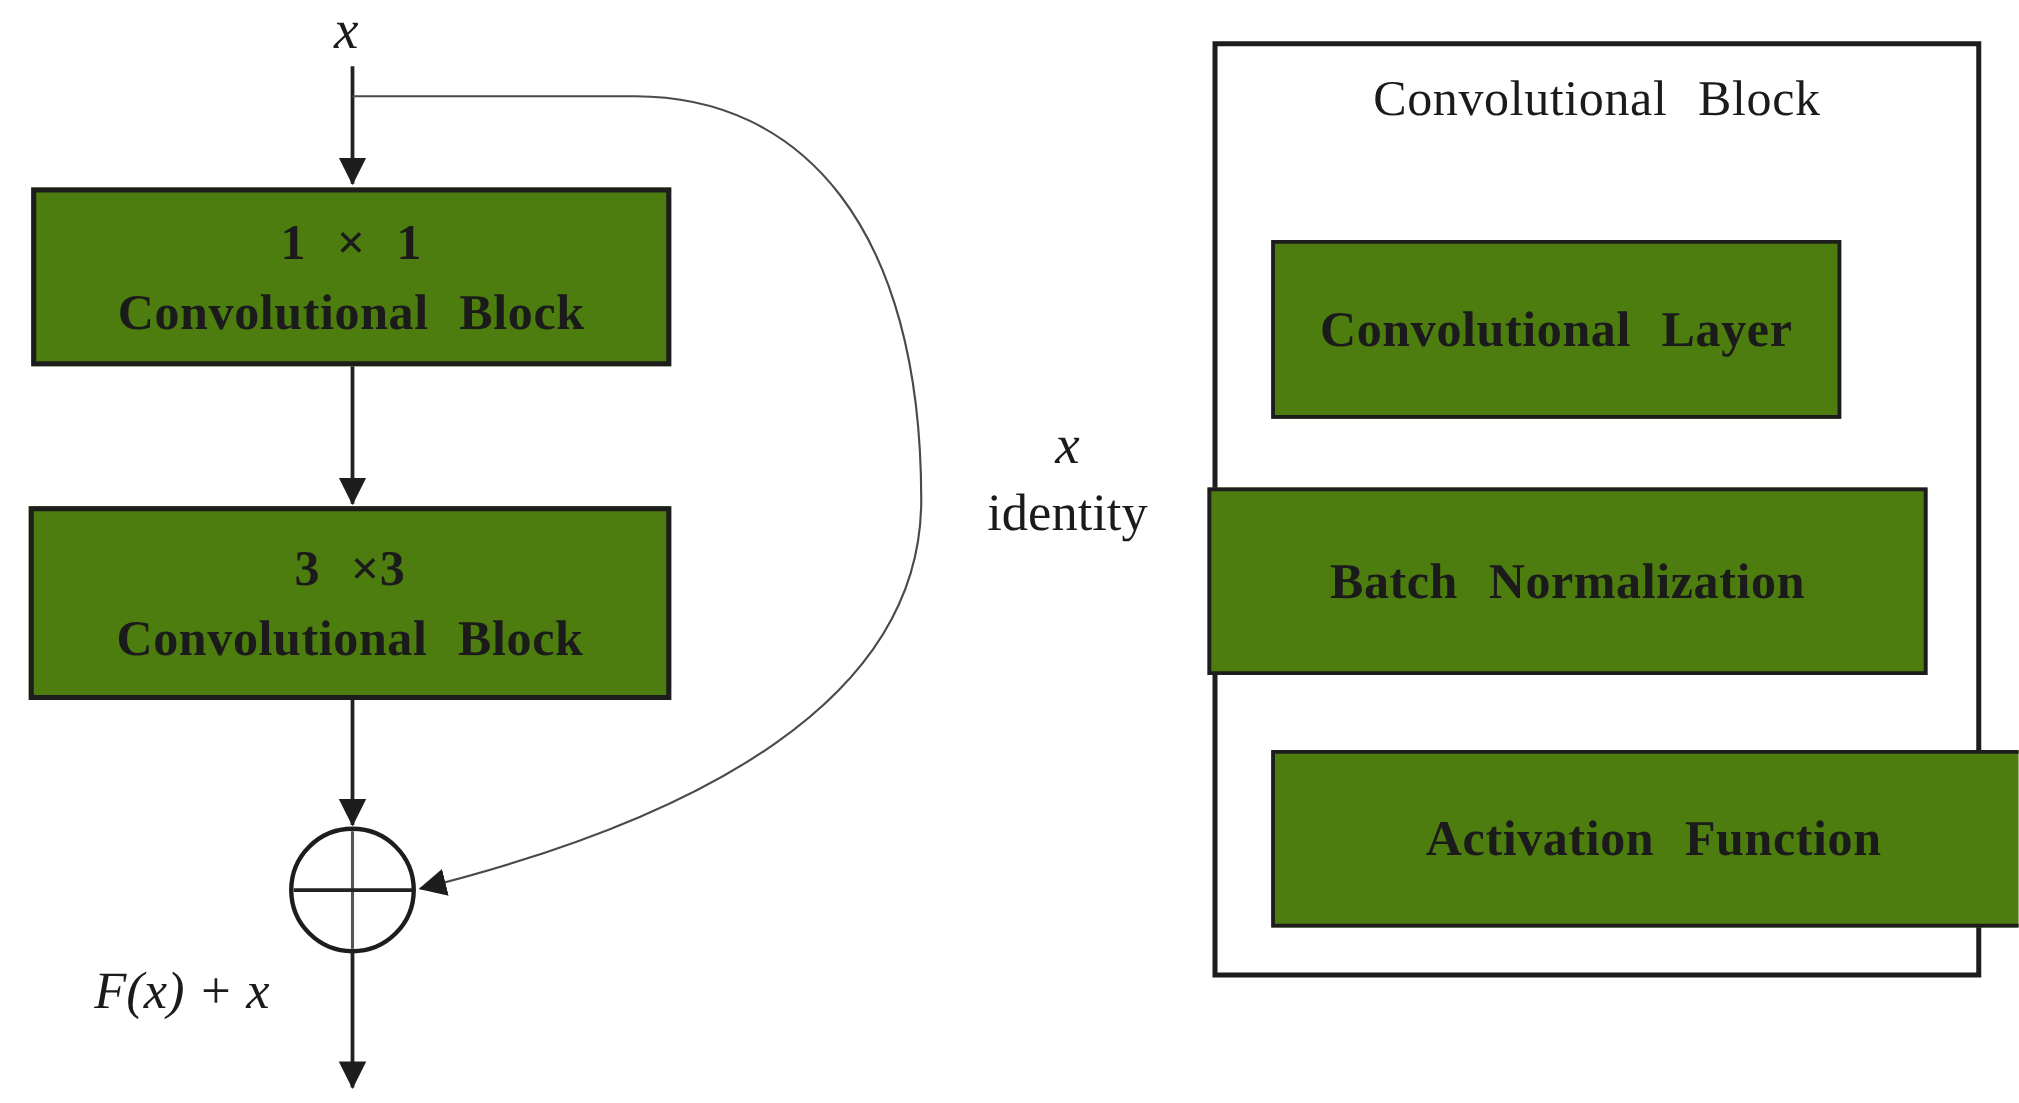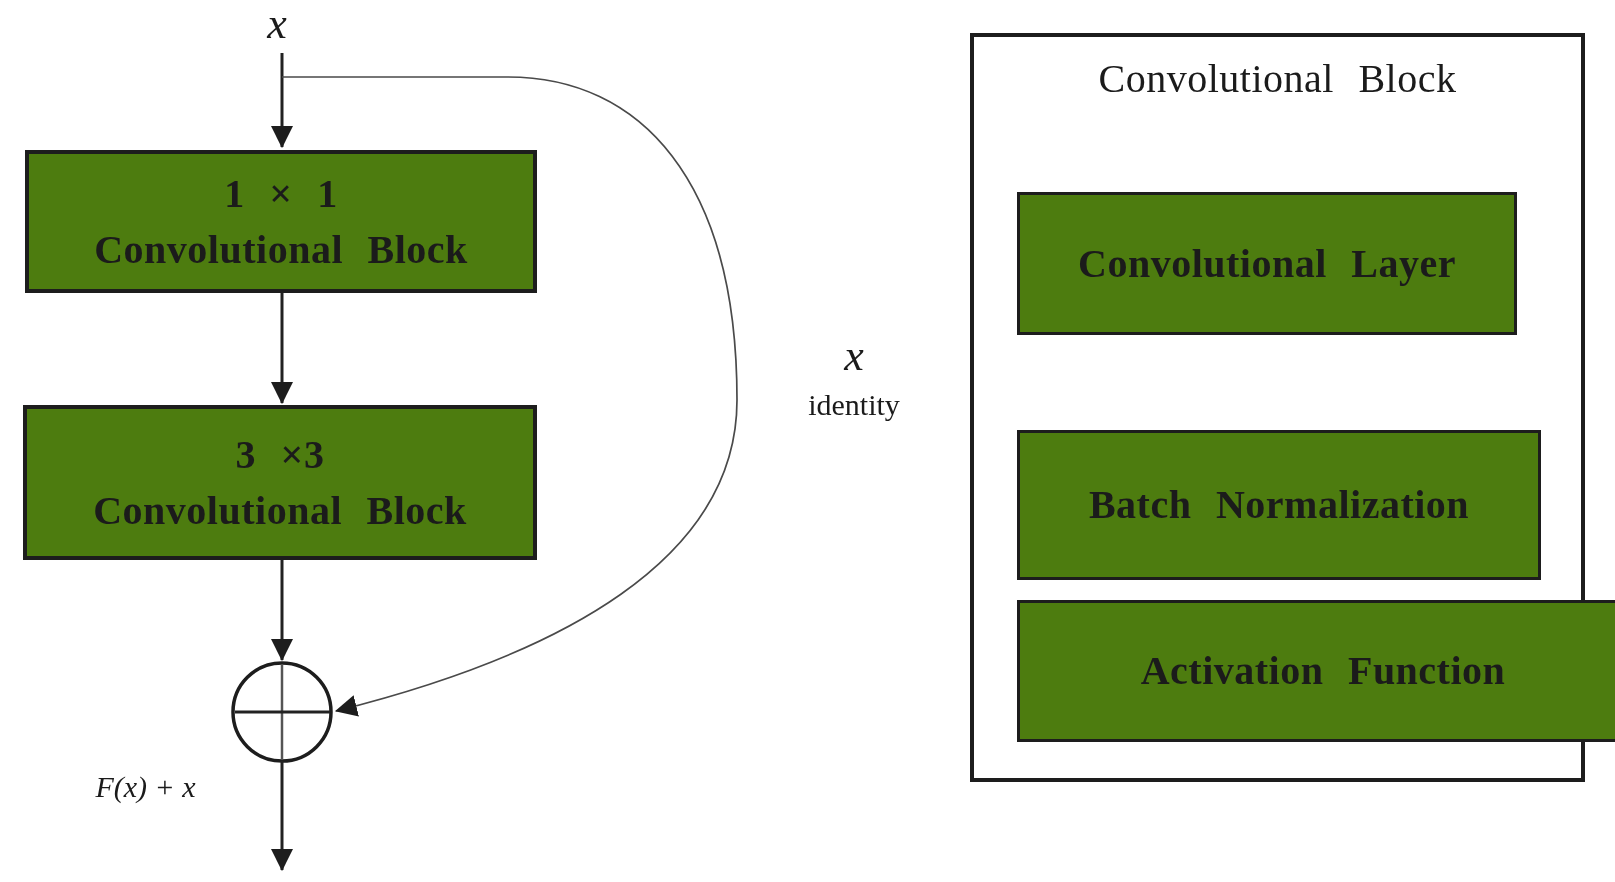--- a/index.html
+++ b/index.html
@@ -56,21 +56,21 @@
   .label {
     position: absolute;
     z-index: 4;
     text-align: center;
     white-space: nowrap;
     line-height: 1.1;
   }
   .math {
     font-style: italic;
   }
-  .lbl-42 { font-size: 30px; }
+  .lbl-42 { font-size: 42px; }
   .lbl-44 { font-size: 44px; }
   .panel-title {
     position: absolute;
     z-index: 3;
     text-align: center;
     font-size: 40px;
     letter-spacing: 0.5px;
     word-spacing: 0.35em;
     white-space: nowrap;
   }
@@ -121,25 +121,25 @@
 
   <div class="label math lbl-42" style="left:38px; top:770px; width:215px;">F(x) + x</div>
 
   <div class="label math lbl-44" style="left:804px; top:332px; width:100px;">x</div>
   <div class="label lbl-42" style="left:754px; top:388px; width:200px;">identity</div>
 
   <div class="panel" style="left:970px; top:33px; width:615px; height:749px;"></div>
 
   <div class="panel-title" style="left:970px; top:55px; width:615px;">Convolutional Block</div>
 
-  <div class="box inner-box" style="left:1017px; top:192px; width:500px; height:143px;">
+  <div class="box inner-box" style="left:1017px; top:192px; width:456px; height:143px;">
     <div class="line">Convolutional Layer</div>
   </div>
 
-  <div class="box inner-box" style="left:1017px; top:390px; width:524px; height:150px;margin-top:40px;">
+  <div class="box inner-box" style="left:966px; top:390px; width:576px; height:150px;">
     <div class="line">Batch Normalization</div>
   </div>
 
   <div class="box inner-box" style="left:1017px; top:600px; width:612px; height:142px;">
     <div class="line">Activation Function</div>
   </div>
 
 </div>
 
 </body></html>

